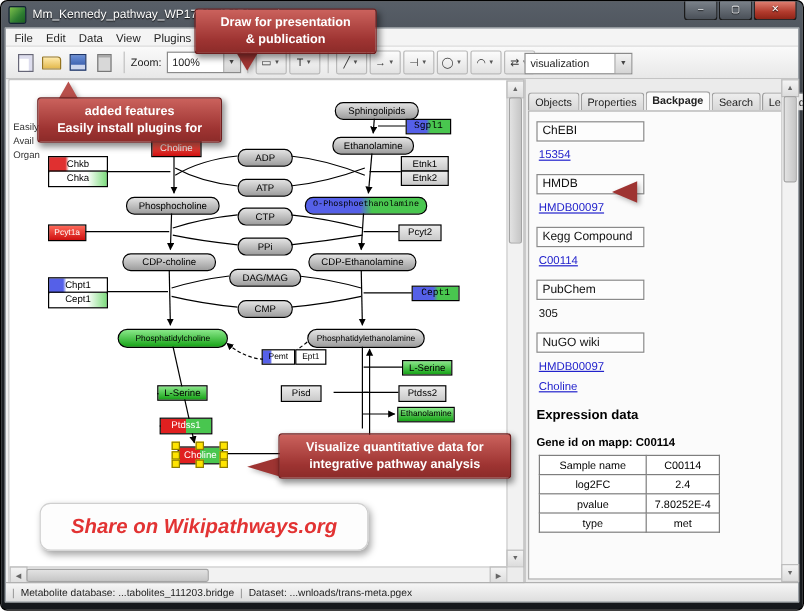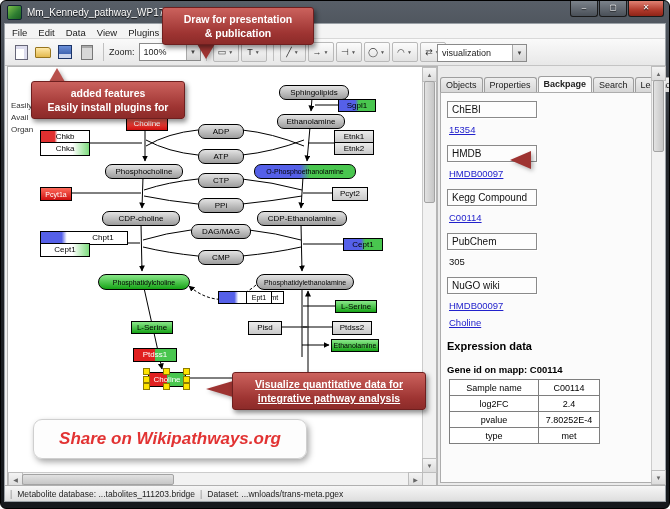--- a/index.html
+++ b/index.html
@@ -52,25 +52,25 @@
   .sb-h .sb-thumb{background:linear-gradient(#e2e2e2,#c6c6c6);}
   .sb-corner{position:absolute;right:0;bottom:0;width:13px;height:13px;background:#ececec;}
   
   .n{position:absolute;border:1px solid #000;background:#fff;color:#000;font-size:8px;line-height:1;
     display:flex;align-items:center;justify-content:center;text-align:center;white-space:nowrap;overflow:hidden;}
   .f7{font-size:7px;}
   .met{border-radius:7px;background:linear-gradient(#e3e3e3,#9d9d9d);}
   .oval{border-radius:8px;}
   .grad-red{background:linear-gradient(#ff6a5a,#cf1010);color:#fff;}
   .grad-grn{background:linear-gradient(#8ae88a,#16a316);}
-  .split-bg{background:linear-gradient(90deg,#5560e8 0 45%,#49c64f 55% 100%);}
+  .split-bg{background:linear-gradient(90deg,#5560e8 0 45%,#49c64f 55% 100%);font-family:Liberation Mono, monospace;}
   .split-rg{background:linear-gradient(90deg,#e02020 0 50%,#49c64f 50% 100%);color:#fff;}
   .red-l{background:linear-gradient(90deg,#e03030 0 28%,#fff 34% 100%);}
   .grn-r{background:linear-gradient(90deg,#fff 0 66%,#7ddc7d 100%);}
-  .blue-l{background:linear-gradient(90deg,#5560e8 0 24%,#fff 30% 100%);padding-left:38px;}
+  .blue-l{background:linear-gradient(90deg,#5560e8 0 24%,#fff 30% 100%);}
   .gray2{background:linear-gradient(#ececec,#c9c9c9);}
   .handle{position:absolute;width:5px;height:5px;background:#ffe400;border:1px solid #8e7c00;z-index:5;}
   
   .panel{position:absolute;left:432px;right:0;top:0;bottom:0;background:#ebebeb;border-left:1px solid #b5b5b5;}
   .tabs{position:absolute;left:2px;top:10px;right:13px;height:16px;display:flex;gap:1px;align-items:flex-end;}
   .tab{font-size:9px;color:#222;background:linear-gradient(#eee,#d7d7d7);border:1px solid #9e9e9e;
     border-bottom:none;border-radius:3px 3px 0 0;padding:2px 5px 2px 5px;}
   .tab.active{background:#fbfbfb;padding-bottom:3px;font-weight:bold;}
   .panel-content{position:absolute;left:2px;right:13px;top:26px;bottom:2px;background:#fbfbfb;
     border:1px solid #adadad;padding:6px 6px;overflow:hidden;}
@@ -261,21 +261,21 @@
           <div class="n gray2" style="left:326px;top:75px;width:38px;height:11px;">Etnk2</div>
           <div class="n met" style="left:94px;top:144px;width:76px;height:13px;">CDP-choline</div>
           <div class="n met" style="left:249px;top:144px;width:88px;height:13px;">CDP-Ethanolamine</div>
           <div class="n blue-l" style="left:32px;top:164px;width:48px;height:12px;">Chpt1</div>
           <div class="n grn-r" style="left:32px;top:176px;width:48px;height:12px;">Cept1</div>
           <div class="n split-bg" style="left:335px;top:171px;width:38px;height:11px;">Cept1</div>
           <div class="n grad-grn oval f7" style="left:90px;top:207px;width:90px;height:14px;">Phosphatidylcholine</div>
           <div class="n met f7 oval" style="left:248px;top:207px;width:96px;height:14px;">Phosphatidylethanolamine</div>
           <div class="n blue-l" style="left:210px;top:224px;width:26px;height:11px;font-size:7px;">Pemt</div>
           <div class="n" style="left:238px;top:224px;width:24px;height:11px;font-size:7px;">Ept1</div>
-          <div class="n gray2" style="left:240px;top:254px;width:32px;height:12px;">Pisd</div>
+          <div class="n gray2" style="left:226px;top:254px;width:32px;height:12px;">Pisd</div>
           <div class="n grad-grn" style="left:327px;top:233px;width:40px;height:11px;">L-Serine</div>
           <div class="n gray2" style="left:324px;top:254px;width:38px;height:12px;">Ptdss2</div>
           <div class="n grad-grn" style="left:323px;top:272px;width:46px;height:11px;font-size:7px;">Ethanolamine</div>
           <div class="n grad-grn" style="left:123px;top:254px;width:40px;height:11px;">L-Serine</div>
           <div class="n split-rg" style="left:125px;top:281px;width:42px;height:12px;">Ptdss1</div>
           <div class="n split-rg" style="left:140px;top:305px;width:36px;height:13px;">Choline</div>
 
           <div class="handle" style="left:135px;top:301px;"></div>
           <div class="handle" style="left:155px;top:301px;"></div>
           <div class="handle" style="left:175px;top:301px;"></div>
@@ -374,21 +374,21 @@
   <div class="tail" style="left:196px;top:43px;border-left:9px solid transparent;border-right:9px solid transparent;border-top:15px solid #9e3432;"></div>
 
   <div class="callout" style="left:30px;top:80px;width:140px;">
     <div>added features</div>
     <div>Easily install plugins for</div>
   </div>
   <div class="tail" style="left:48px;top:67px;border-left:8px solid transparent;border-right:8px solid transparent;border-bottom:14px solid #b8504c;"></div>
 
   <div class="tail" style="left:509px;top:150px;border-top:9px solid transparent;border-bottom:9px solid transparent;border-right:21px solid #9e3432;"></div>
 
-  <div class="callout" style="left:231px;top:371px;width:180px;text-decoration:underline;">
+  <div class="callout" style="left:231px;top:360px;width:180px;">
     <div>Visualize quantitative  data  for</div>
     <div>integrative pathway analysis</div>
   </div>
   <div class="tail" style="left:205px;top:380px;border-top:8px solid transparent;border-bottom:8px solid transparent;border-right:27px solid #9e3432;"></div>
 
   <div class="share">
     <span>Share on Wikipathways.org</span>
   </div>
 
 </div>

